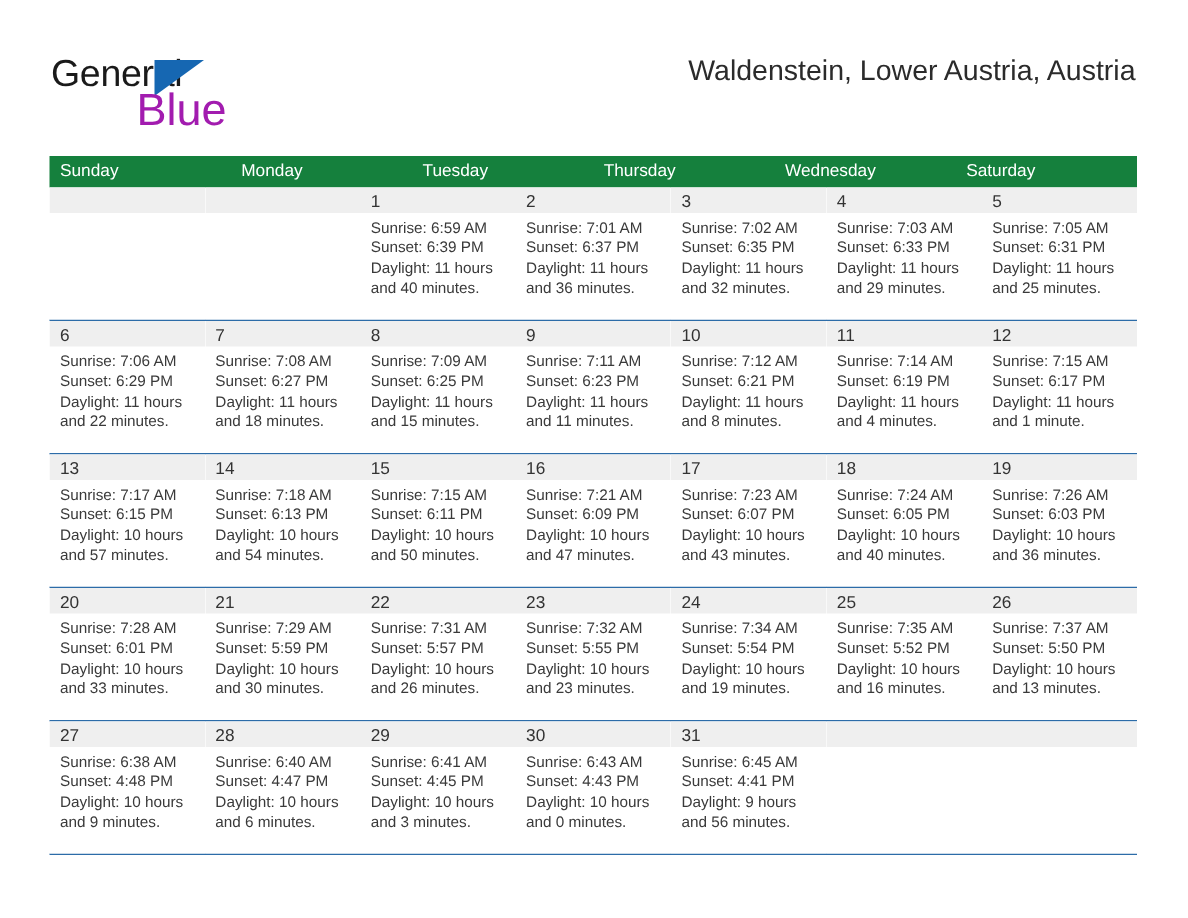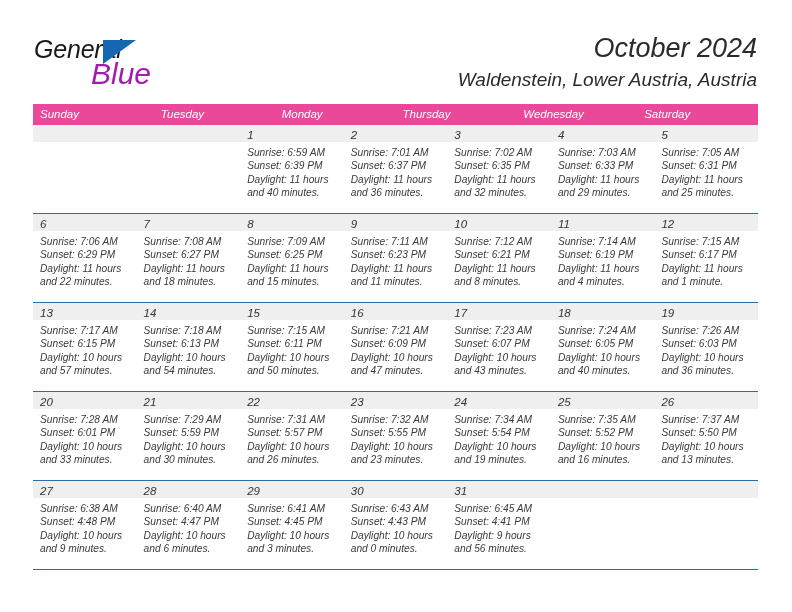--- a/index.html
+++ b/index.html
@@ -13,21 +13,20 @@
     font-family: "Liberation Sans", sans-serif;
     -webkit-font-smoothing: antialiased;
     overflow: hidden;
   }
 
   .page {
     position: relative;
     width: 792px;
     height: 612px;
     box-sizing: border-box;
-    font-style: italic;
   }
 
   
   .header {
     position: absolute;
     left: 0;
     top: 0;
     width: 792px;
     height: 104px;
   }
@@ -95,21 +94,21 @@
     position: absolute;
     left: 33px;
     top: 104px;
     width: 725px;
   }
 
   .dow-row {
     display: flex;
     width: 725px;
     height: 21px;
-    background: #ec4899;
+    background: #15803d;
   }
   .dow-cell {
     flex: 1 1 0;
     color: #ffffff;
     font-size: 11.5px;
     line-height: 21px;
     padding-left: 7px;
     box-sizing: border-box;
     white-space: nowrap;
     overflow: hidden;
@@ -167,31 +166,30 @@
 
   <div class="header">
 
     <div class="brand">
       <span class="brand-general">General</span>
       <span class="brand-tri"></span>
       <span class="brand-blue">Blue</span>
     </div>
 
     <div class="title-block">
-      <div class="cal-title">October 2024</div>
       <div class="cal-subtitle">Waldenstein, Lower Austria, Austria</div>
     </div>
 
   </div>
 
   <div class="calendar">
     <div class="dow-row" id="dow-row">
         <div class="dow-cell">Sunday</div>
+        <div class="dow-cell">Monday</div>
         <div class="dow-cell">Tuesday</div>
-        <div class="dow-cell">Monday</div>
         <div class="dow-cell">Thursday</div>
         <div class="dow-cell">Wednesday</div>
         <div class="dow-cell">Saturday</div>
       </div>
     <div id="weeks-container">
         <div class="week">
           <div class="day empty">
             <div class="day-num-strip"><span class="day-num"></span></div>
             <div class="day-body"></div>
           </div>

